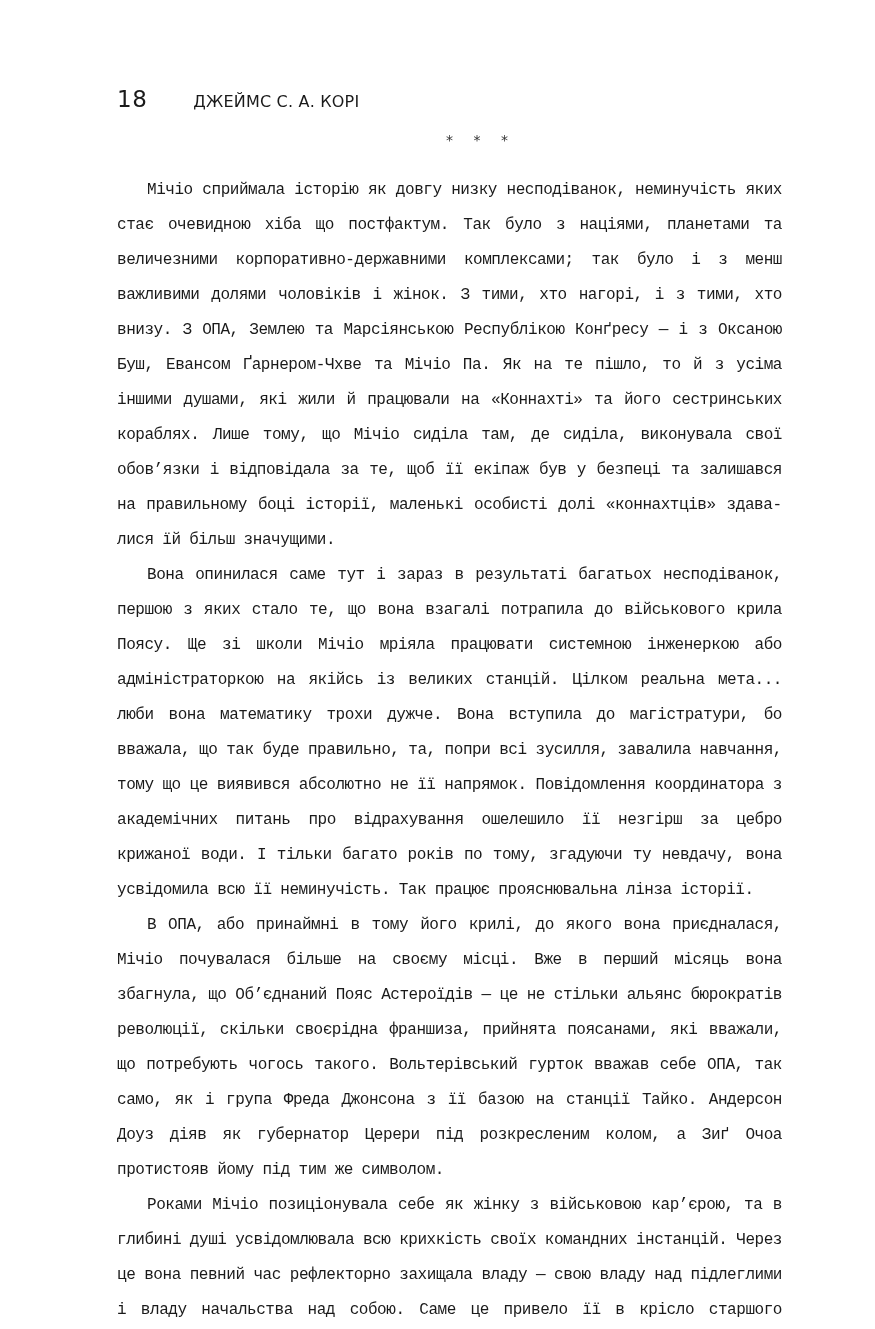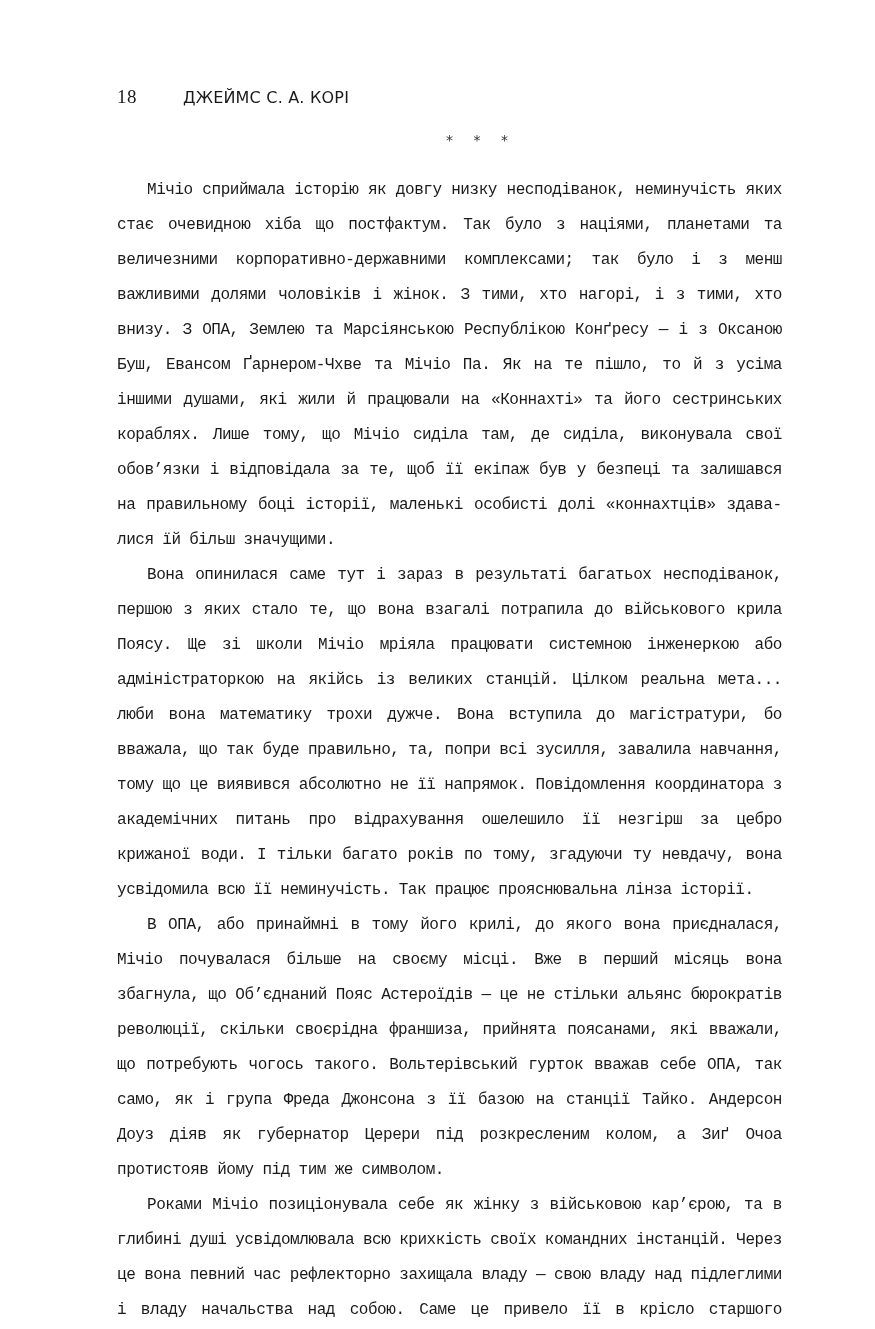--- a/index.html
+++ b/index.html
@@ -1,18 +1,18 @@
 <!DOCTYPE html>
 <html><head>
 <meta charset="utf-8">
 <style>
   html, body { margin: 0; padding: 0; background: #ffffff; }
   body { width: 875px; height: 1329px; position: relative; overflow: hidden; color: #1a1a1a; }
   .header { position: absolute; top: 86px; left: 117px; height: 24px; display: flex; align-items: baseline; font-family: "DejaVu Sans", sans-serif; }
-  .page-number { font-size: 19px; letter-spacing: 0.5px; font-family: Liberation Serif, serif; }
+  .page-number { font-size: 23px; letter-spacing: 0.5px; }
   .running-head { font-size: 16px; margin-left: 46px; letter-spacing: 0.2px; }
   .section-break { position: absolute; top: 132px; left: 0; width: 875px; padding-left: 446px; box-sizing: border-box; font-family: "DejaVu Sans", sans-serif; font-size: 14px; color: #333; letter-spacing: 8px; }
   .text-body { position: absolute; top: 173px; left: 117px; width: 665px; font-family: Liberation Mono, monospace; font-size: 16px; line-height: 35px; text-align: justify; hyphens: manual; letter-spacing: -0.45px; word-spacing: -0.5px; }
   .text-body p { margin: 0; text-indent: 30px; }
 </style>
 </head>
 <body>
 
 <div class="header">
   <span class="page-number">18</span>

